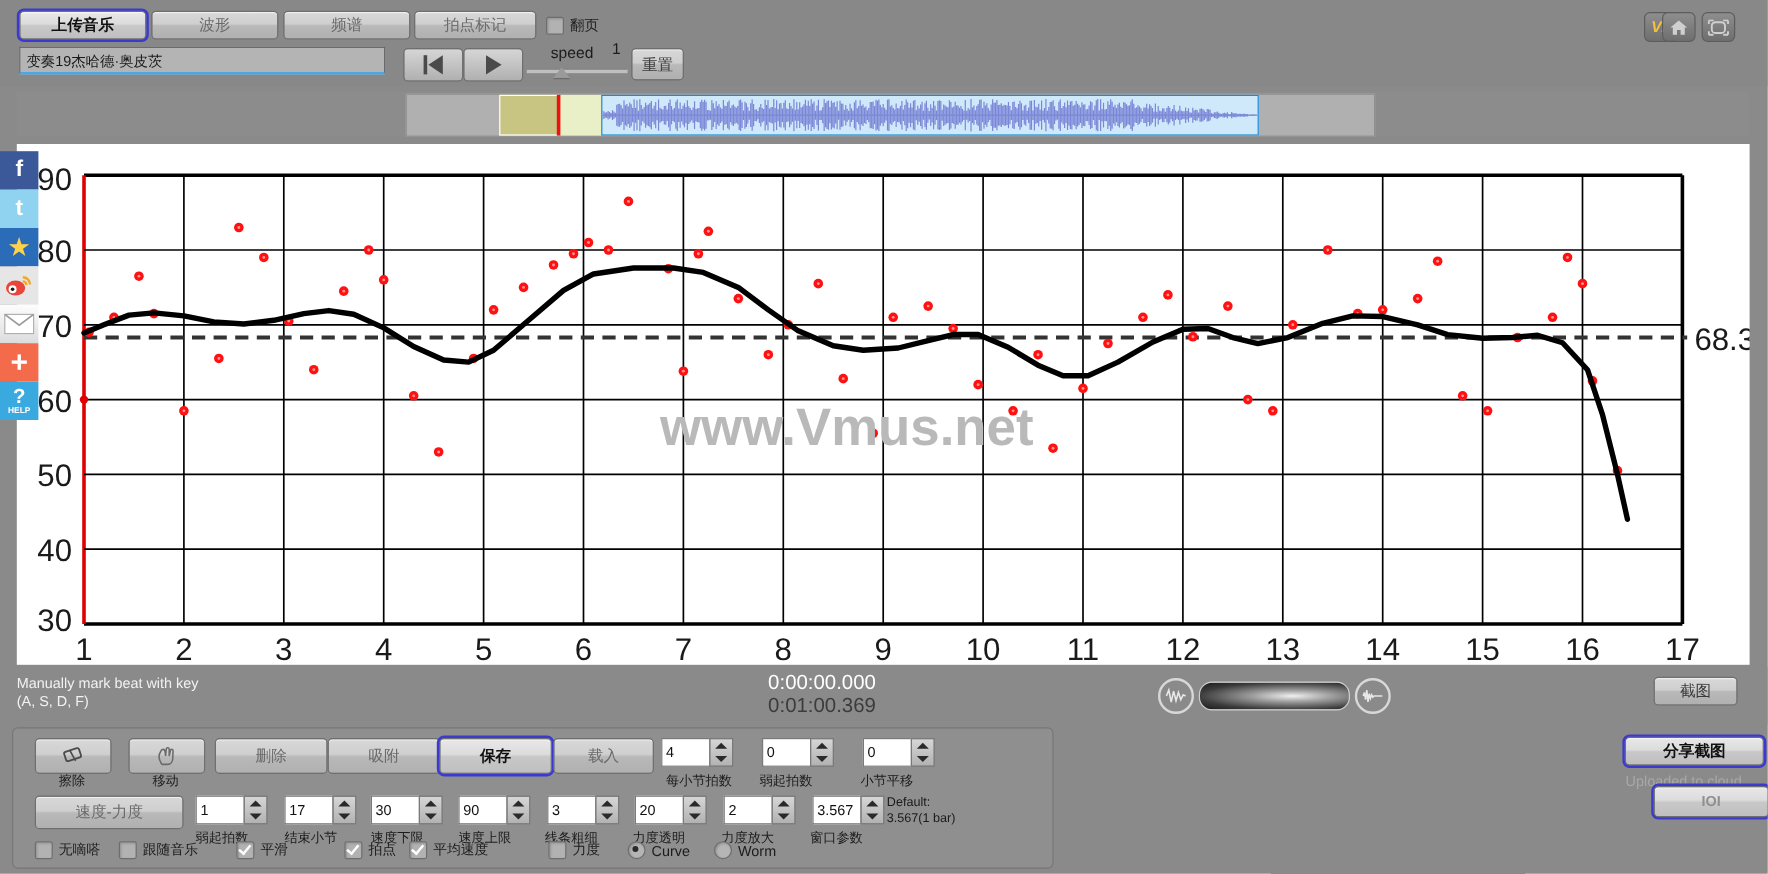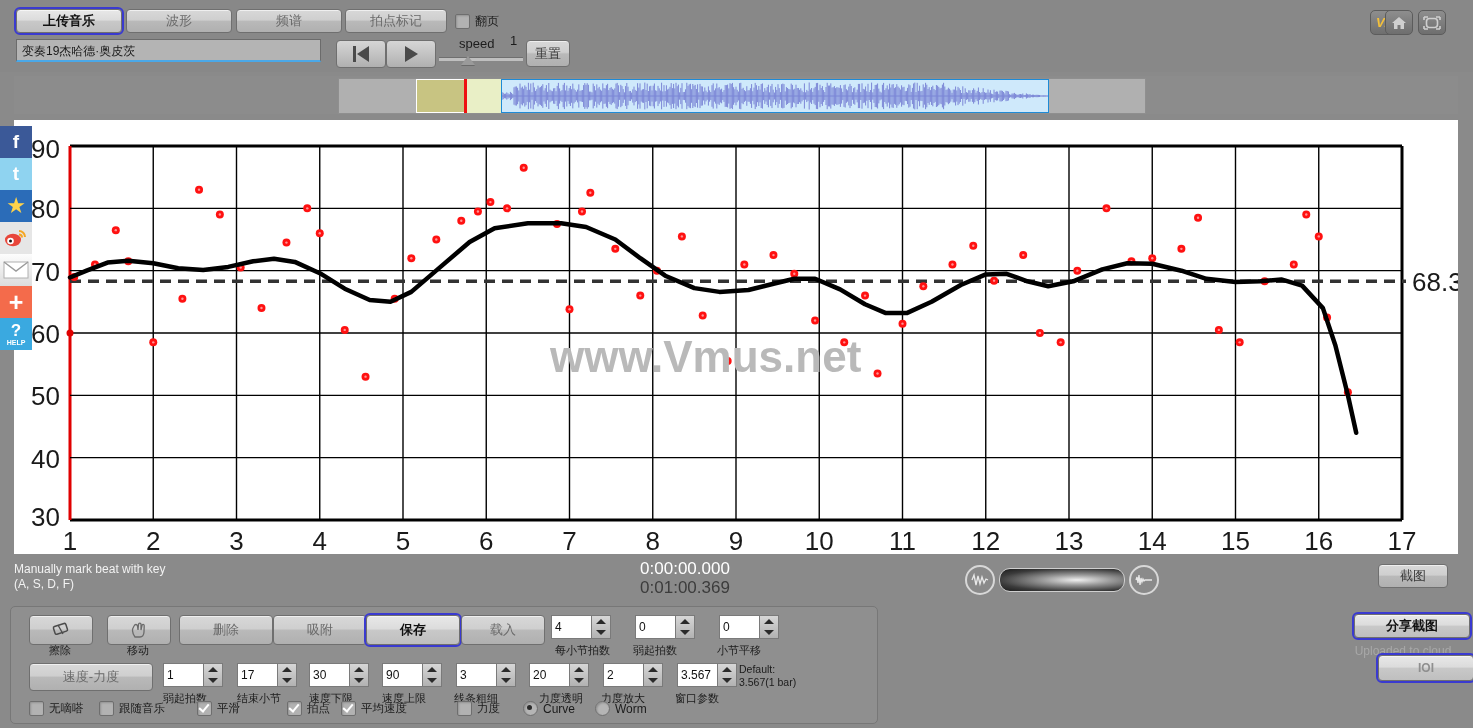--- a/index.html
+++ b/index.html
@@ -576,21 +576,21 @@
       <input type="text" value="20" style="">
       <span class="arrows">
           <div>
             <i class="ar-up"></i>
           </div>
           <div>
             <i class="ar-dn"></i>
           </div>
         </span>
     </div>
-    <div class="spincap" style="left:528px;top:84px;">力度透明</div>
+    <div class="spincap" style="left:516px;top:84px;">力度透明</div>
 
     <div class="spin" style="left:592px;top:56px;">
       <input type="text" value="2" style="">
       <span class="arrows">
           <div>
             <i class="ar-up"></i>
           </div>
           <div>
             <i class="ar-dn"></i>
           </div>

